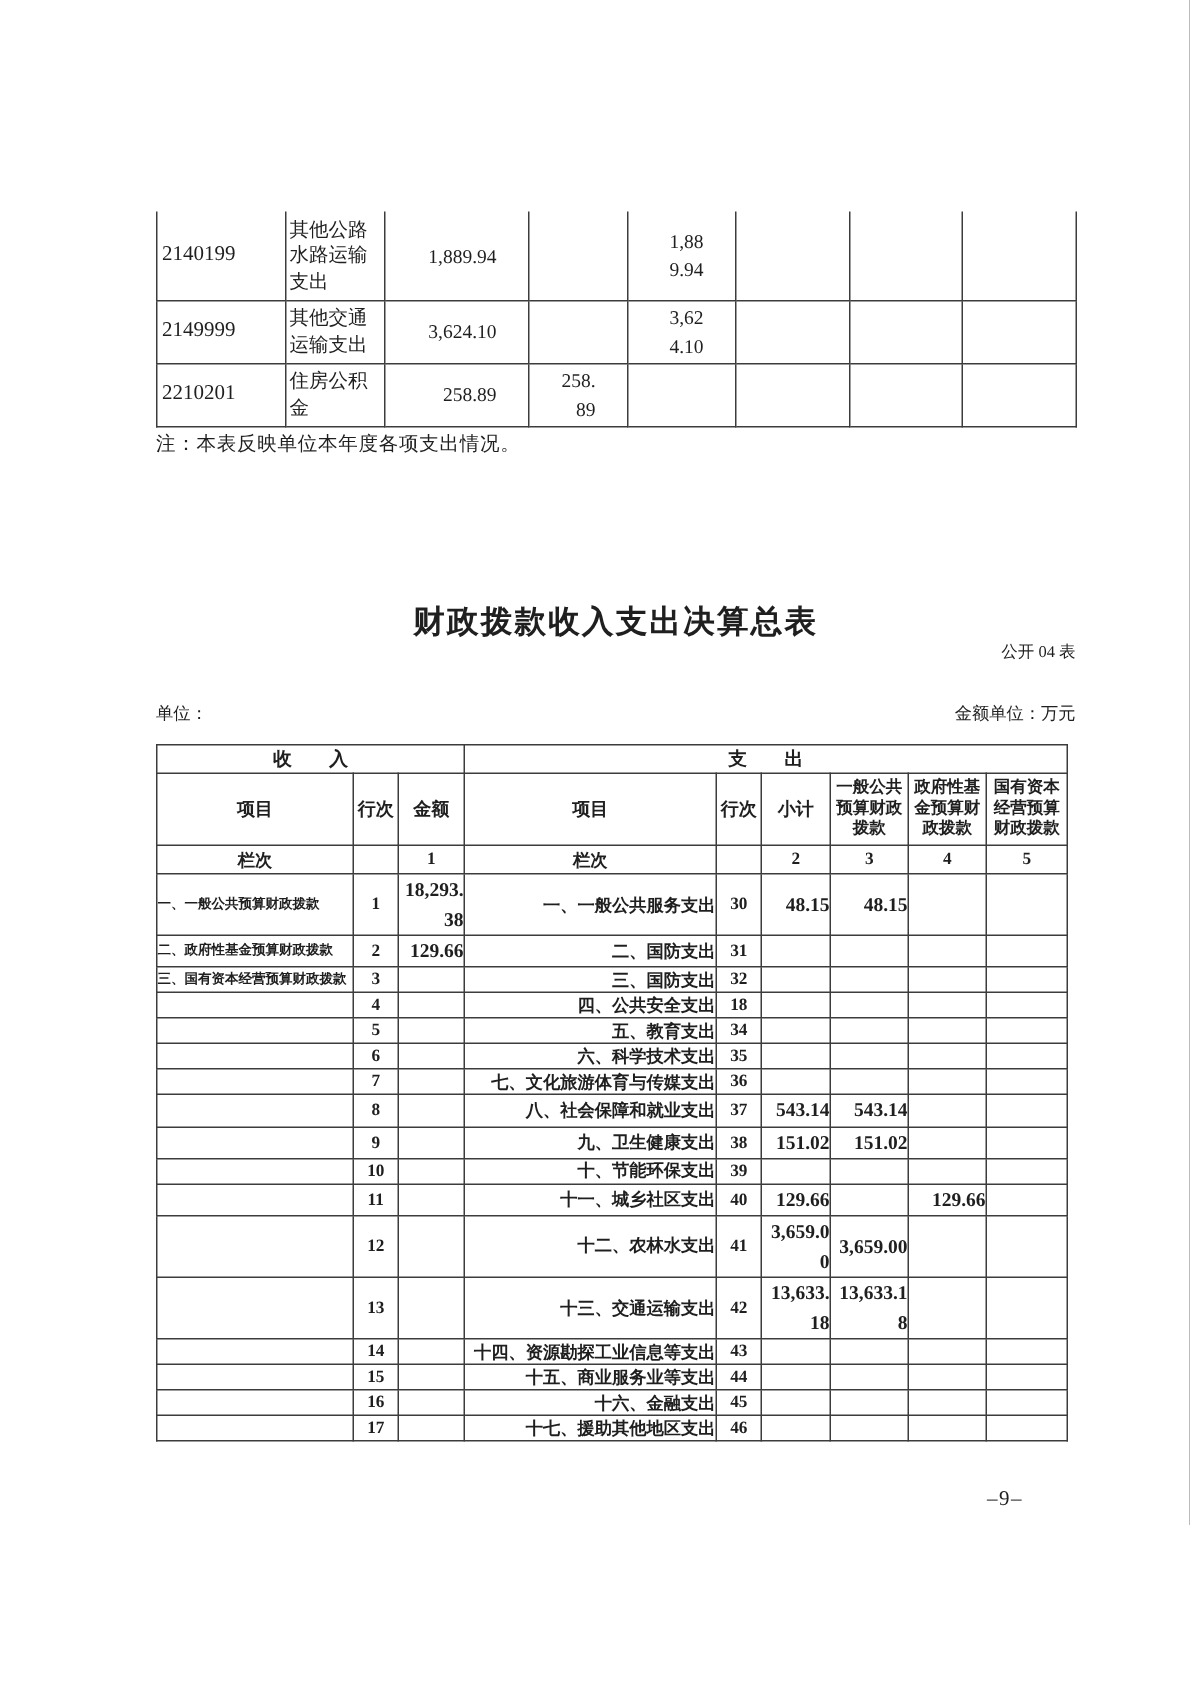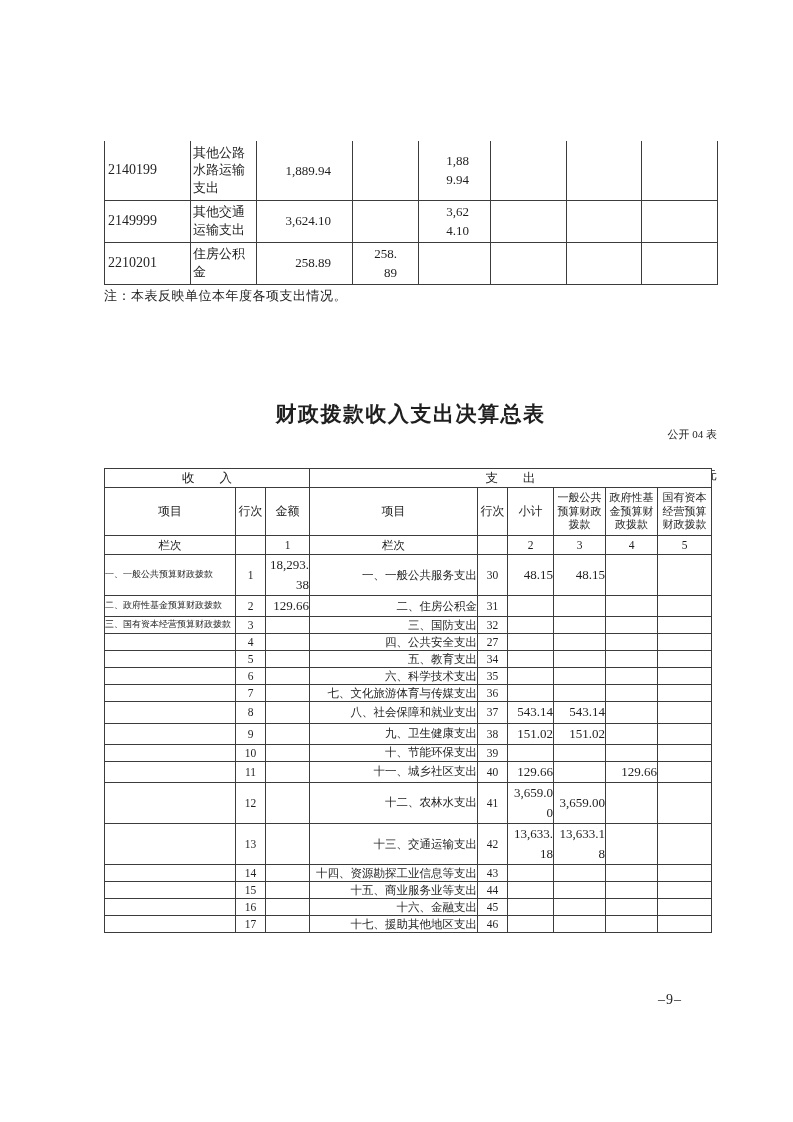--- a/index.html
+++ b/index.html
@@ -27,21 +27,21 @@
   .title{
     position:absolute;left:104px;top:400px;width:613px;text-align:center;
     font-family:"Liberation Sans","DejaVu Sans",sans-serif;font-weight:bold;
     font-size:21px;letter-spacing:1.5px;
   }
   .table-code{position:absolute;left:104px;top:427px;width:613px;text-align:right;font-size:11px;}
   .unit-line{position:absolute;left:104px;top:468px;width:613px;height:17px;font-size:11.5px;}
   .unit-line .right{position:absolute;right:0;top:0;}
 
   
-  .main-table{left:104px;top:468px;width:607px;border:1.5px solid #3c3c3c;}
+  .main-table{left:104px;top:496px;width:607px;border:1.5px solid #3c3c3c;font-weight:bold;}
   .main-table td{padding:0;}
   .h1 td{height:18px;font-size:12.5px;text-align:center;}
   .h2 td{height:45px;font-size:12px;text-align:center;line-height:1.3;}
   .h2 td.small{font-size:11px;word-break:break-all;padding:1px 3px;line-height:1.25;}
   .h3 td{height:18px;font-size:11.5px;text-align:center;}
   .main-table tbody tr{height:17px;}
   .c-inc-item{font-size:9px;text-align:left;padding:1px 4px;word-break:break-all;line-height:1.55;}
   .c-line{font-size:11.5px;text-align:center;}
   .c-amt-1{font-size:13px;text-align:right;padding:1px 5px;word-break:break-all;line-height:1.55;margin-top:46px;}
   .c-exp-item{font-size:11.5px;text-align:right;padding:1px 3px;white-space:nowrap;}
@@ -157,21 +157,21 @@
           <td class="c-line">30</td>
           <td class="c-amt">48.15</td>
           <td class="c-amt">48.15</td>
           <td class="c-amt"></td>
           <td class="c-amt"></td>
         </tr>
         <tr>
           <td class="c-inc-item">二、政府性基金预算财政拨款</td>
           <td class="c-line">2</td>
           <td class="c-amt-1">129.66</td>
-          <td class="c-exp-item">二、住房公积金</td>
+          <td class="c-exp-item">二、国防支出</td>
           <td class="c-line">31</td>
           <td class="c-amt"></td>
           <td class="c-amt"></td>
           <td class="c-amt"></td>
           <td class="c-amt"></td>
         </tr>
         <tr>
           <td class="c-inc-item">三、国有资本经营预算财政拨款</td>
           <td class="c-line">3</td>
           <td class="c-amt-1"></td>
@@ -180,21 +180,21 @@
           <td class="c-amt"></td>
           <td class="c-amt"></td>
           <td class="c-amt"></td>
           <td class="c-amt"></td>
         </tr>
         <tr>
           <td class="c-inc-item"></td>
           <td class="c-line">4</td>
           <td class="c-amt-1"></td>
           <td class="c-exp-item">四、公共安全支出</td>
-          <td class="c-line">27</td>
+          <td class="c-line">18</td>
           <td class="c-amt"></td>
           <td class="c-amt"></td>
           <td class="c-amt"></td>
           <td class="c-amt"></td>
         </tr>
         <tr>
           <td class="c-inc-item"></td>
           <td class="c-line">5</td>
           <td class="c-amt-1"></td>
           <td class="c-exp-item">五、教育支出</td>

